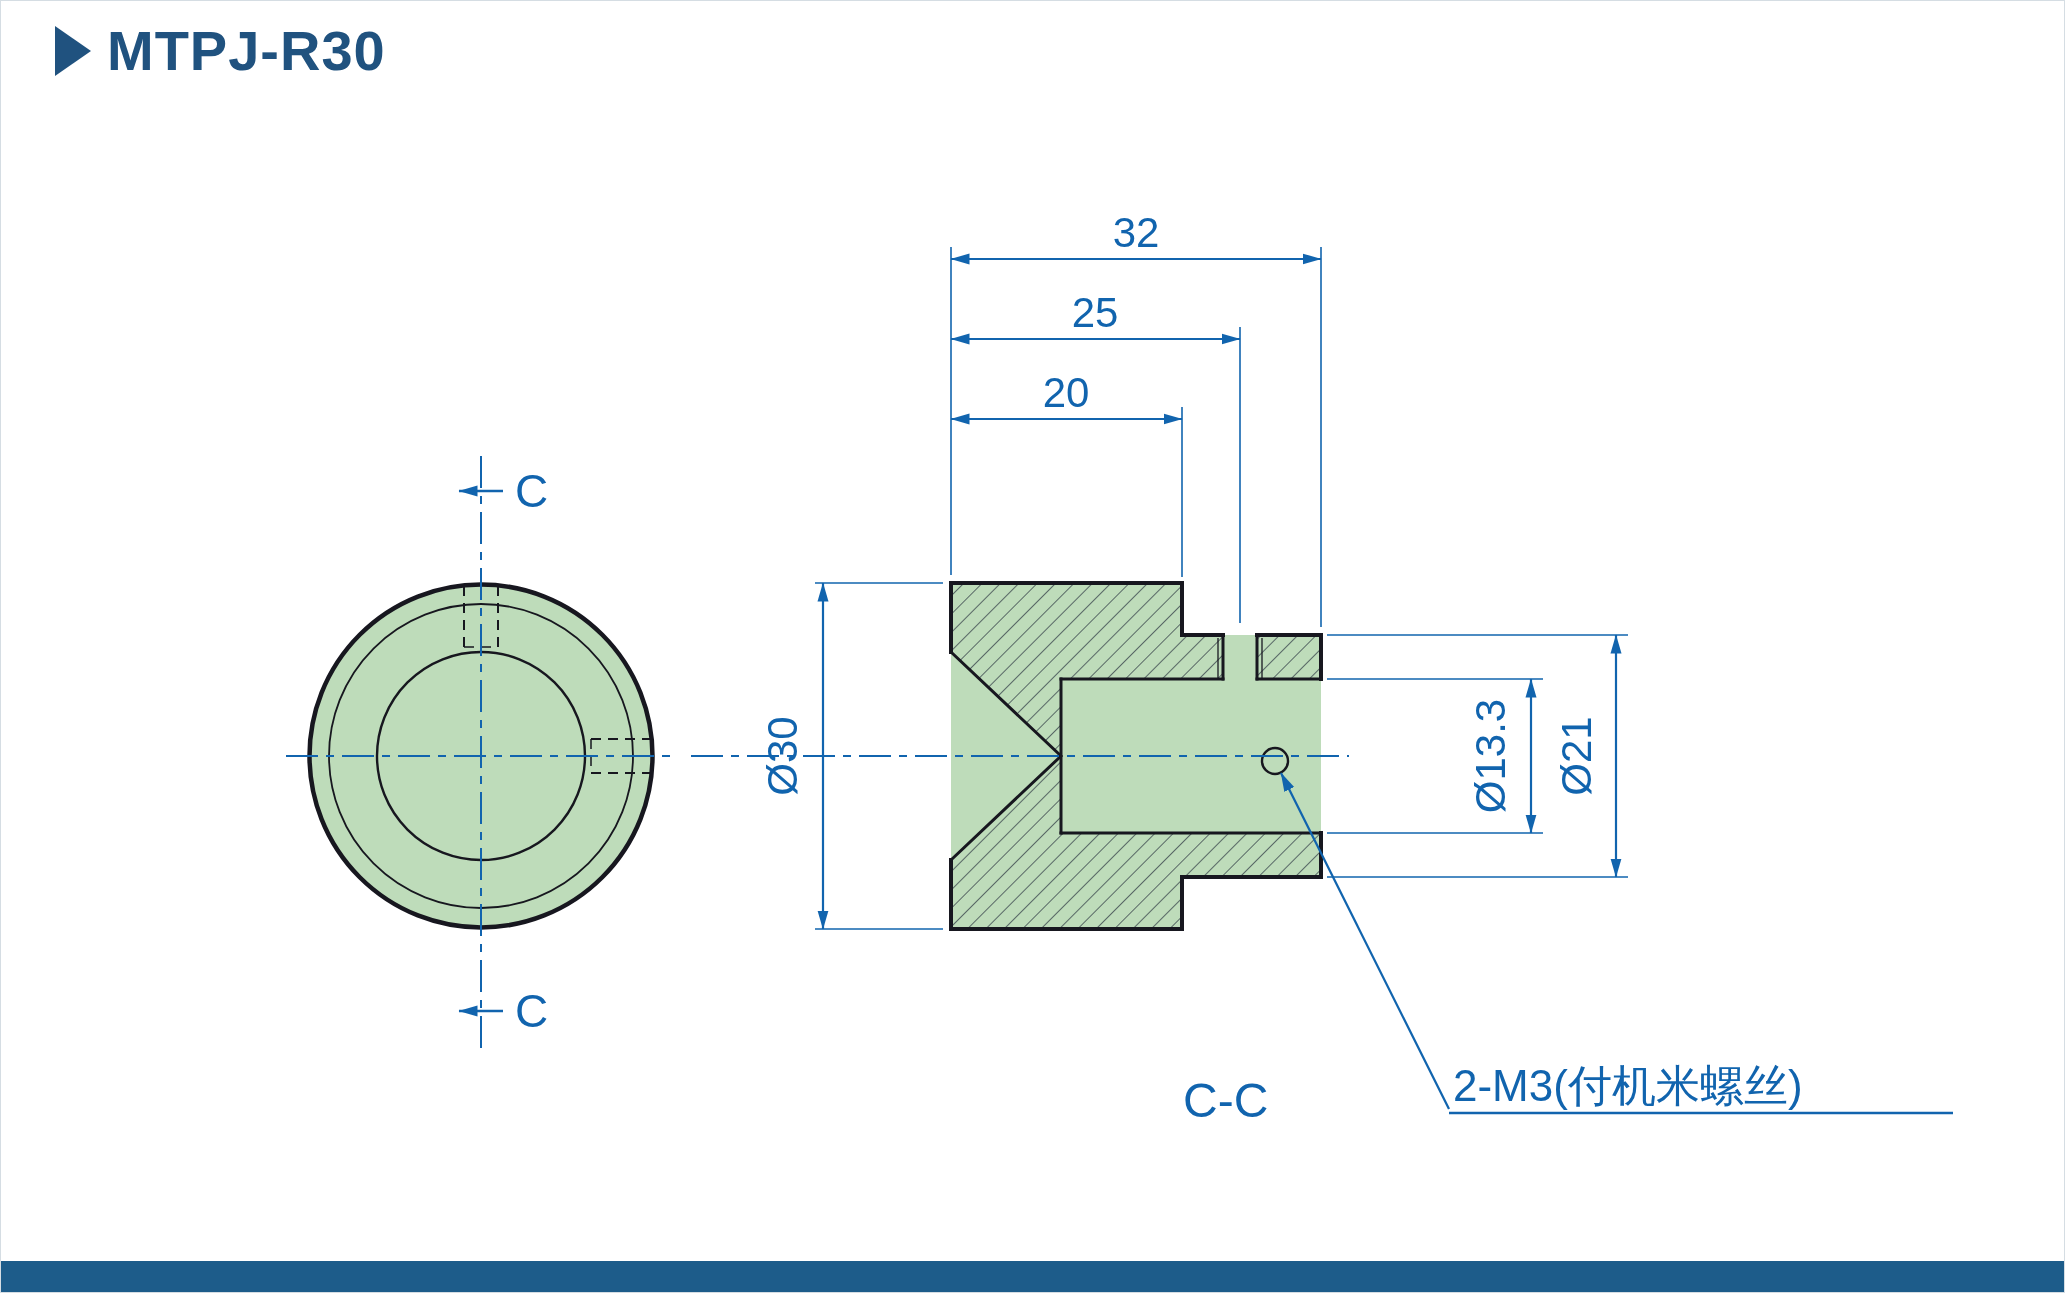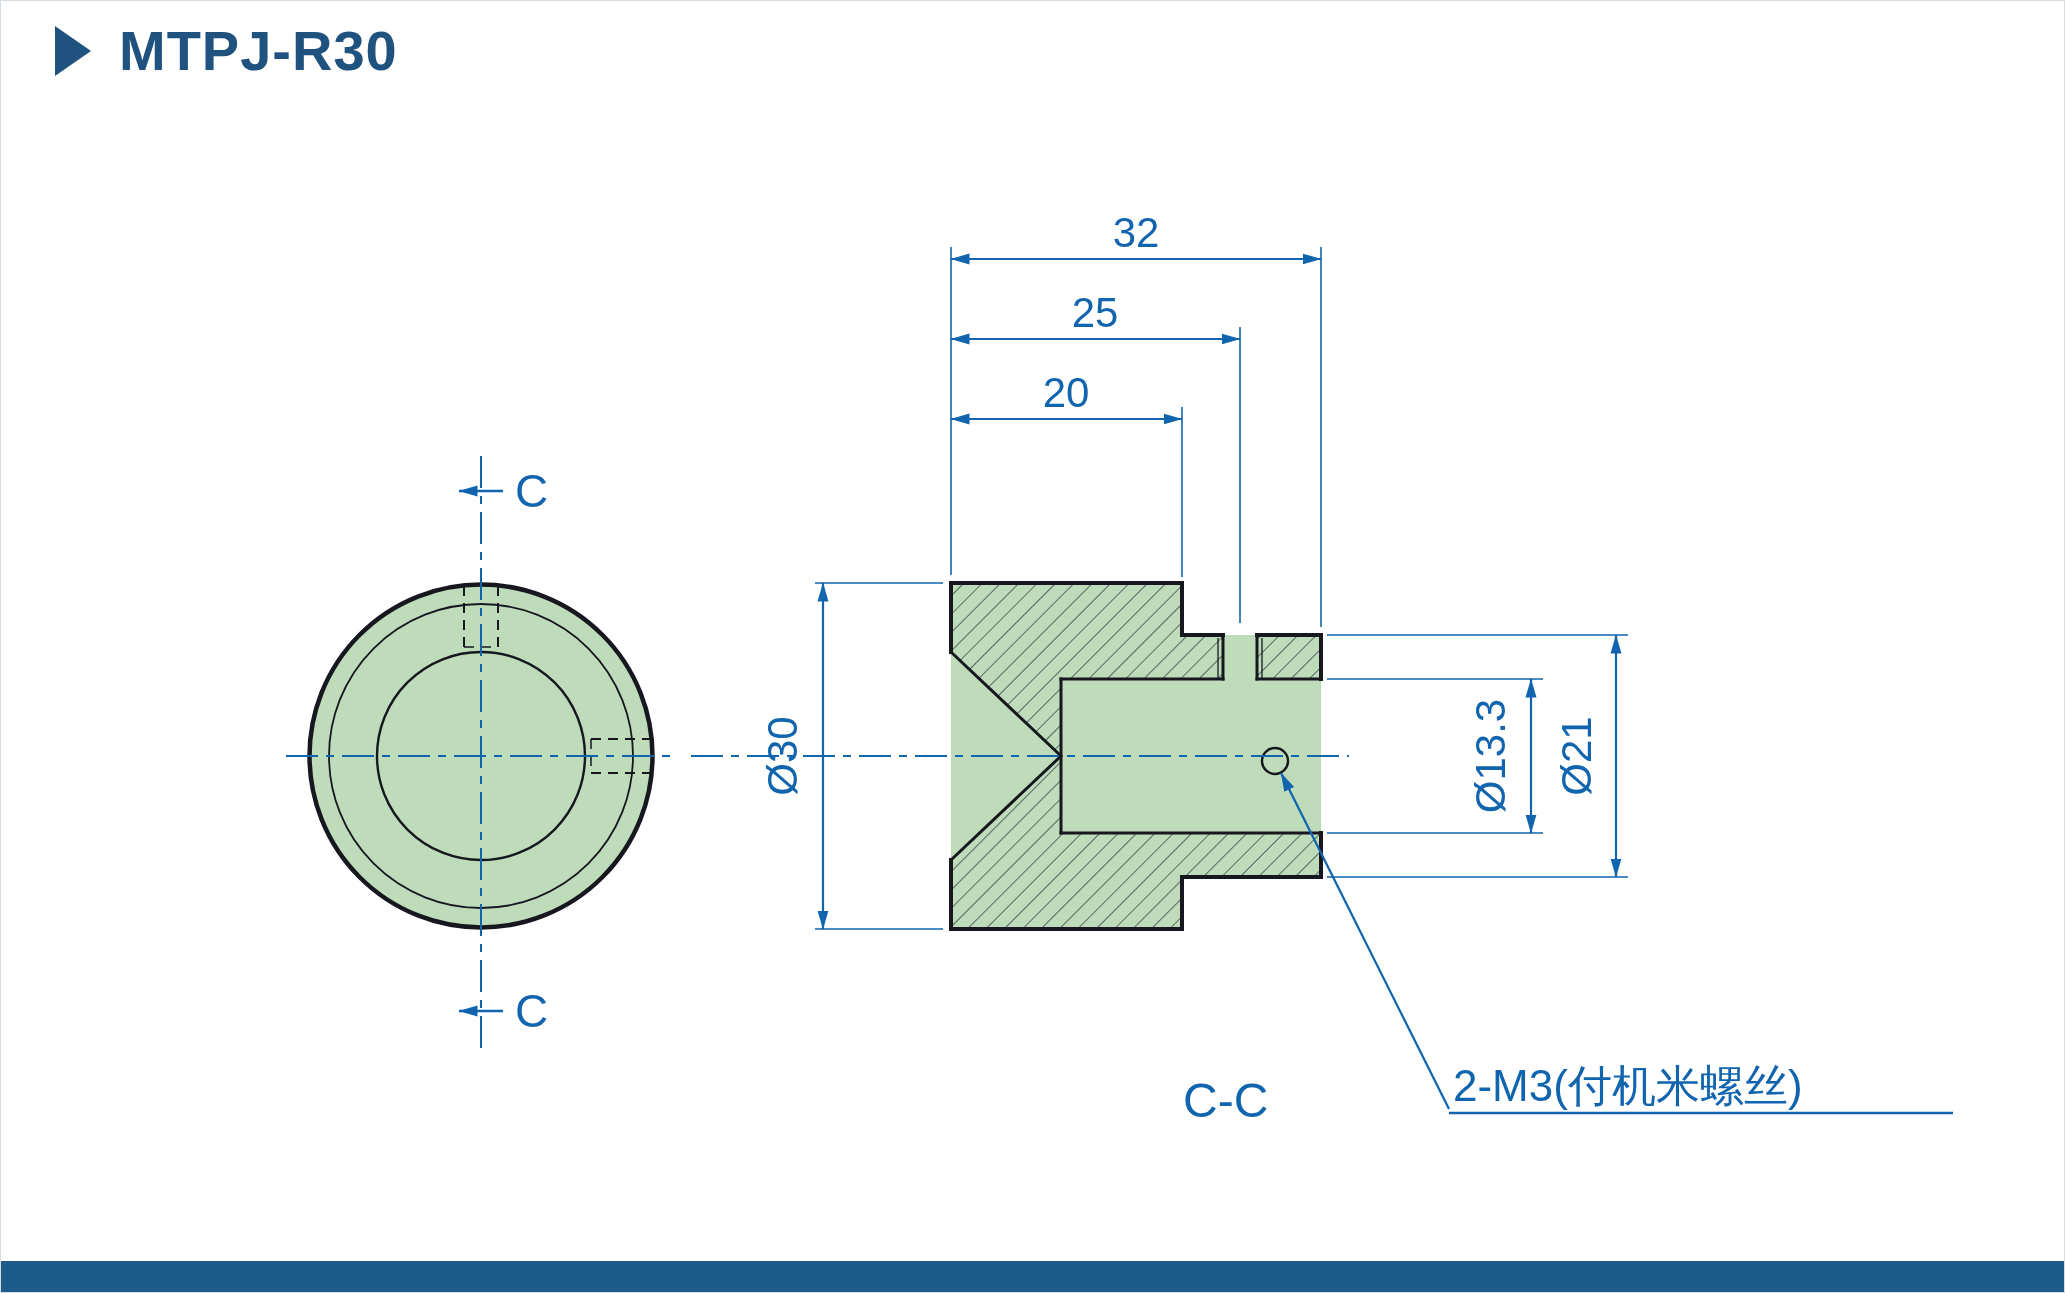--- a/index.html
+++ b/index.html
@@ -13,21 +13,21 @@
     overflow:hidden;
     border:1px solid #d5dde3;
     font-family:"Liberation Sans", sans-serif;
   }
   .title-block {
     position:absolute;
     top:22px;
     left:54px;
     display:flex;
     align-items:center;
-    gap:28px;
+    gap:16px;
     z-index:3;
   }
   .title-marker {
     width:0; height:0;
     border-left:36px solid #20527f;
     border-top:25px solid transparent;
     border-bottom:25px solid transparent;
   }
   .title-text {
     font-size:56px;

